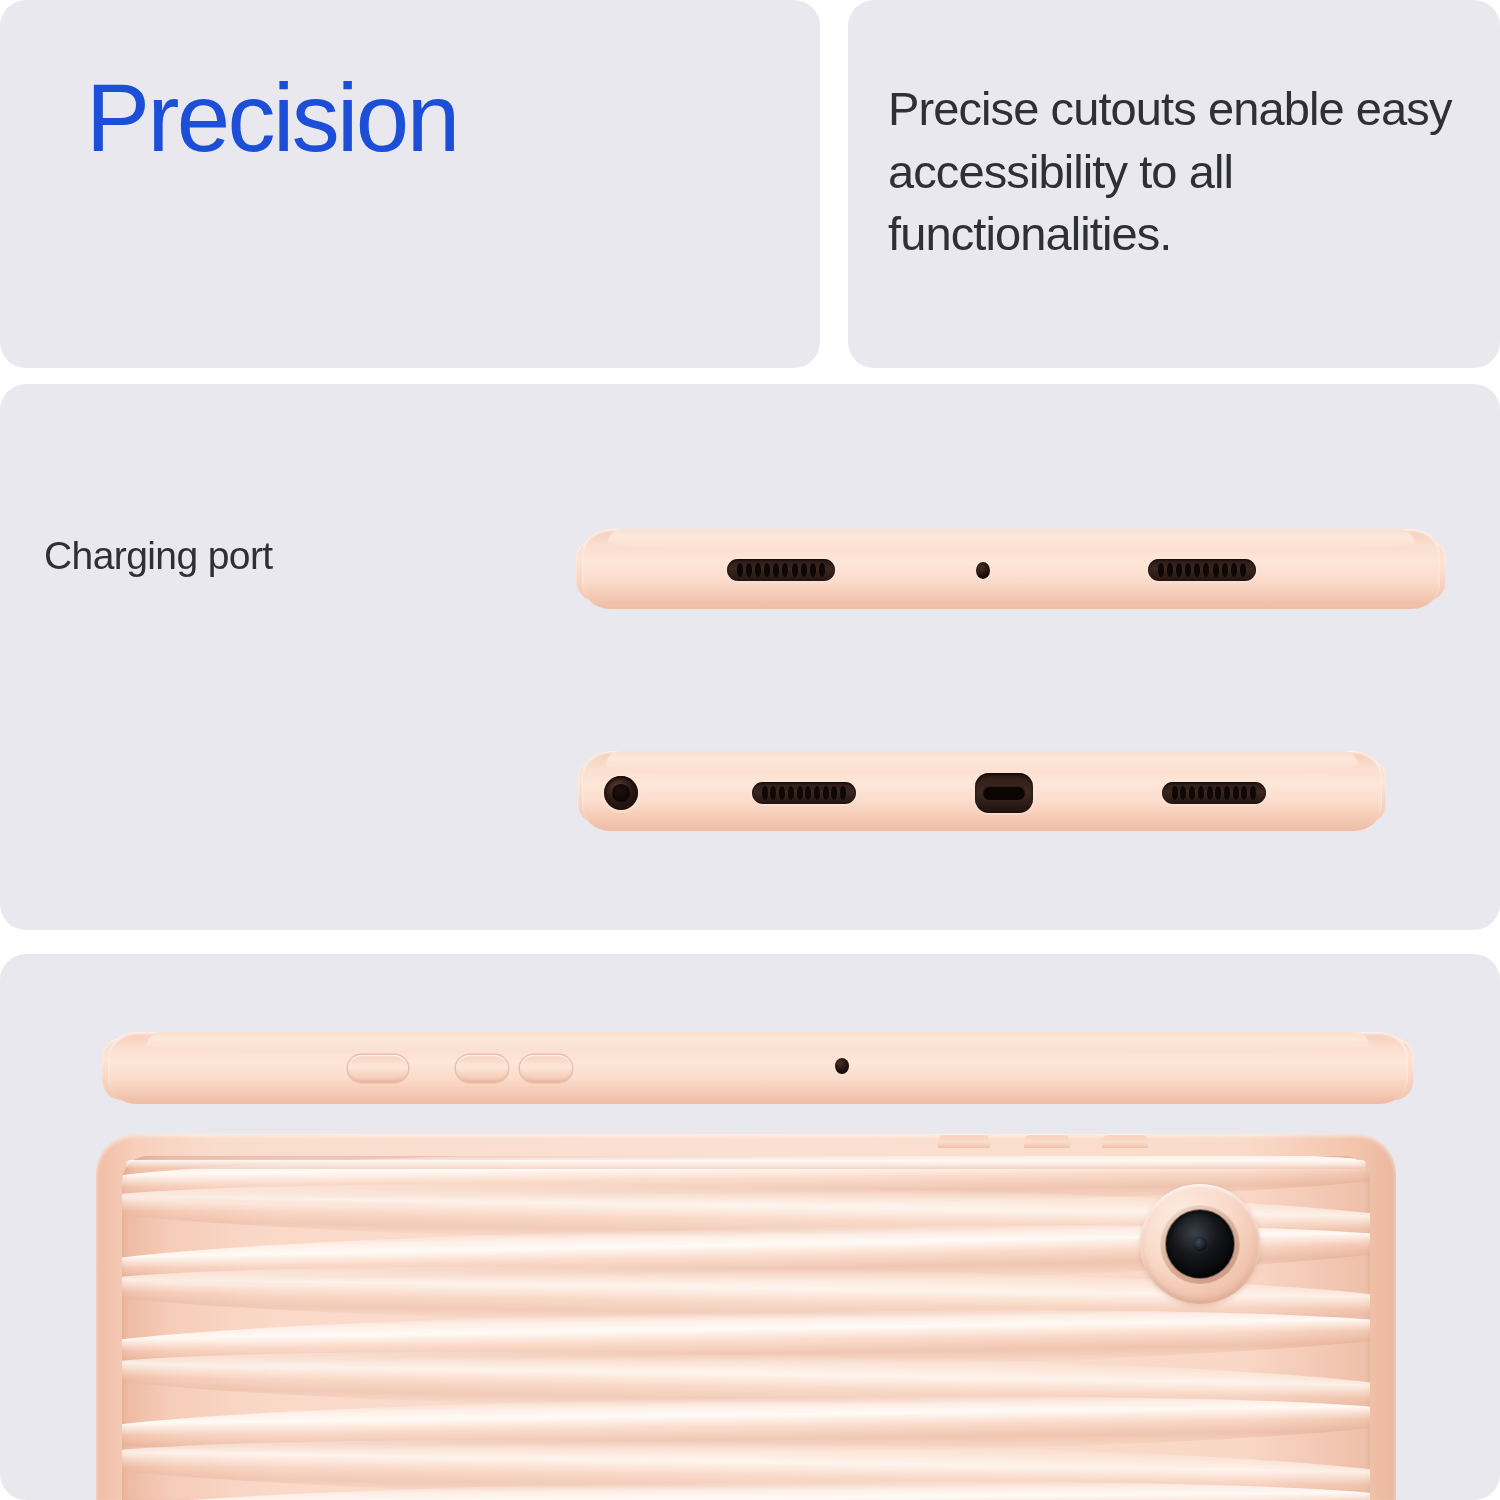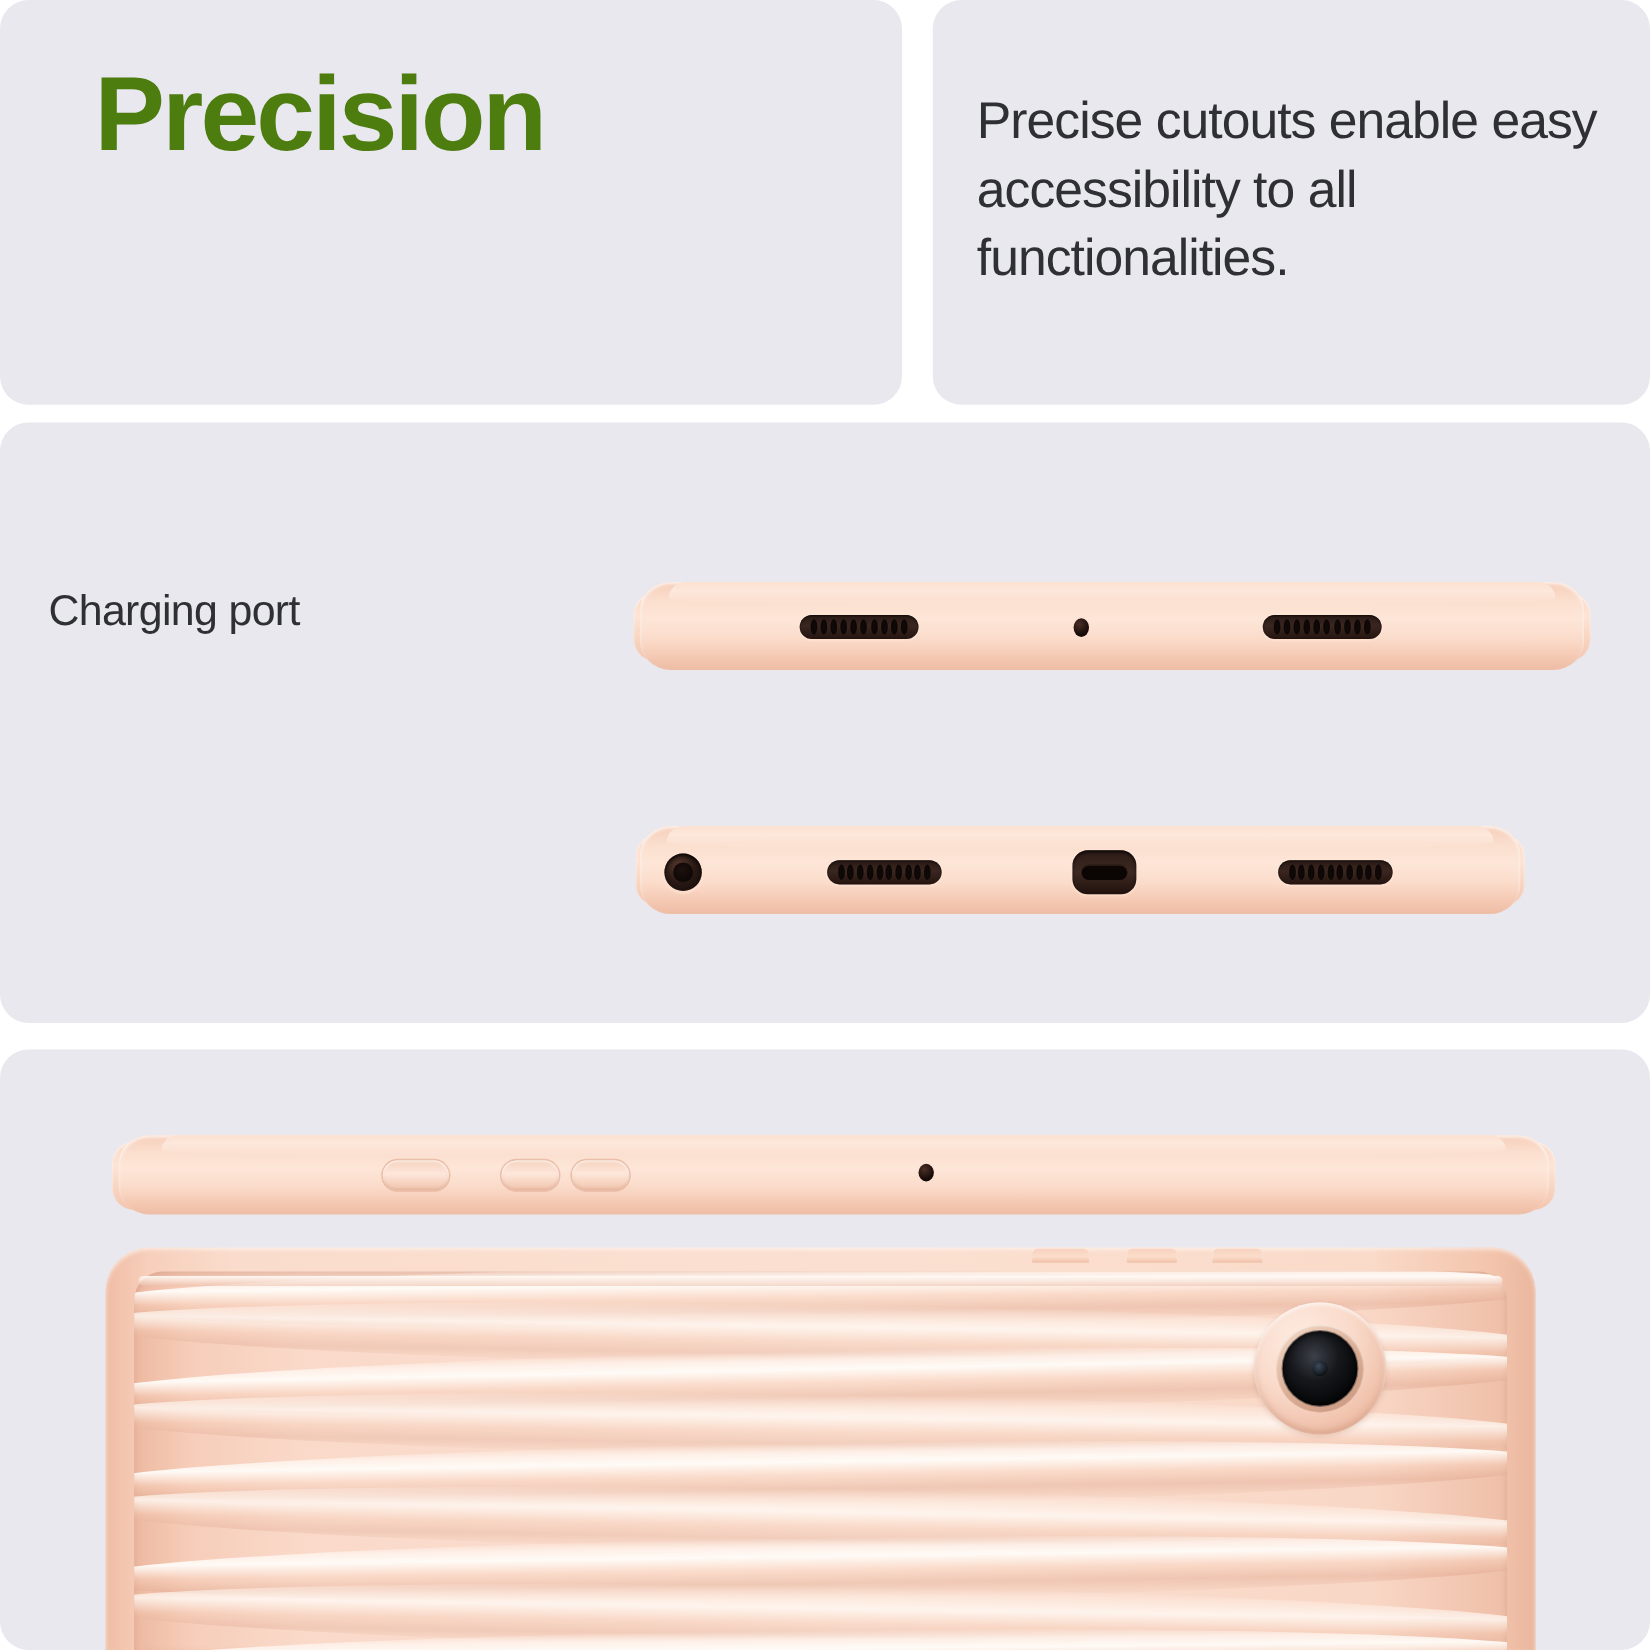--- a/index.html
+++ b/index.html
@@ -30,27 +30,27 @@
   }
   #panel-headline { left: 0px;   top: 0px;    width: 820px;  height: 368px; }
   #panel-subtext  { left: 848px; top: 0px;    width: 652px;  height: 368px; }
   #panel-ports    { left: 0px;   top: 384px;  width: 1500px; height: 546px; text-align: right; }
   #panel-profile  { left: 0px;   top: 954px;  width: 1500px; height: 546px; }
 
   
   .headline {
     position: absolute;
     left: 86px;
-    top: 48px;
+    top: 62px;
     width: 700px;
     font-size: 96px;
     line-height: 1.17;
-    font-weight: 700;
+    font-weight: 400;
     letter-spacing: -2.6px;
-    color: #4d7c0f;
+    color: #1d4ed8;
   }
   .subtext {
     position: absolute;
     left: 40px;
     top: 78px;
     width: 580px;
     font-size: 47px;
     line-height: 1.33;
     font-weight: 400;
     letter-spacing: -0.9px;

